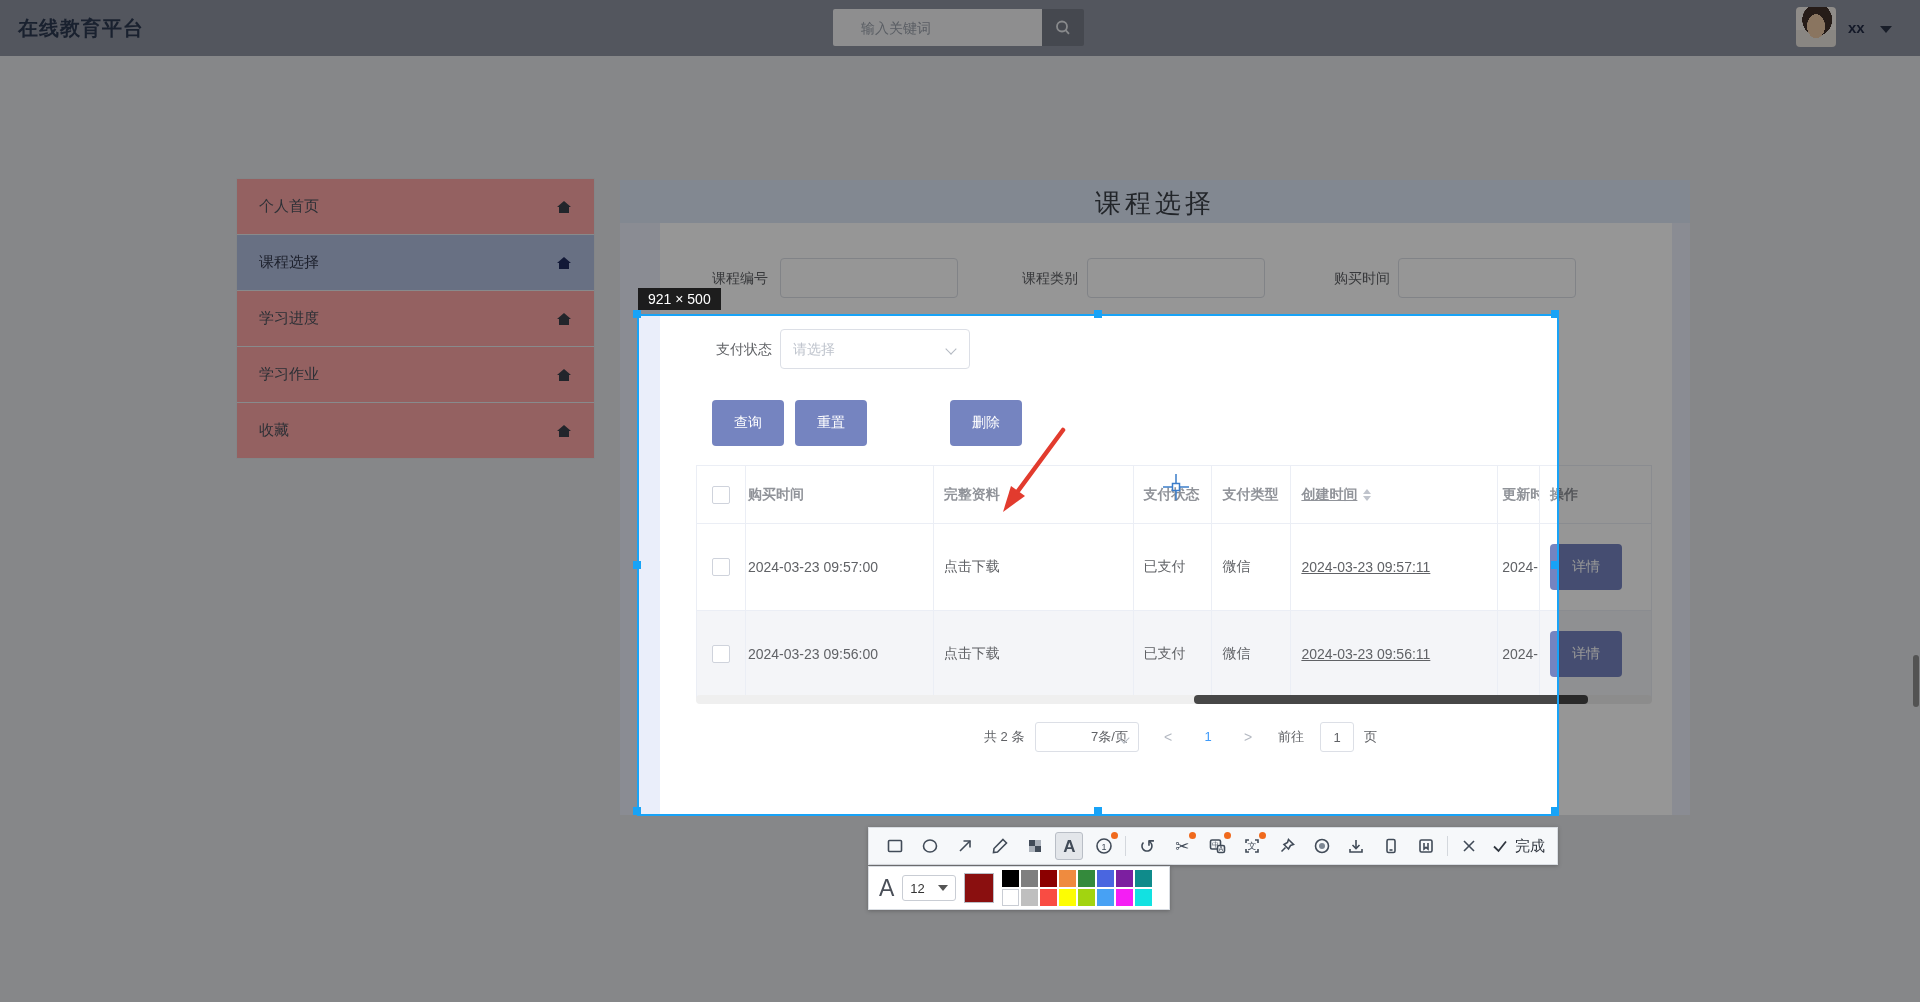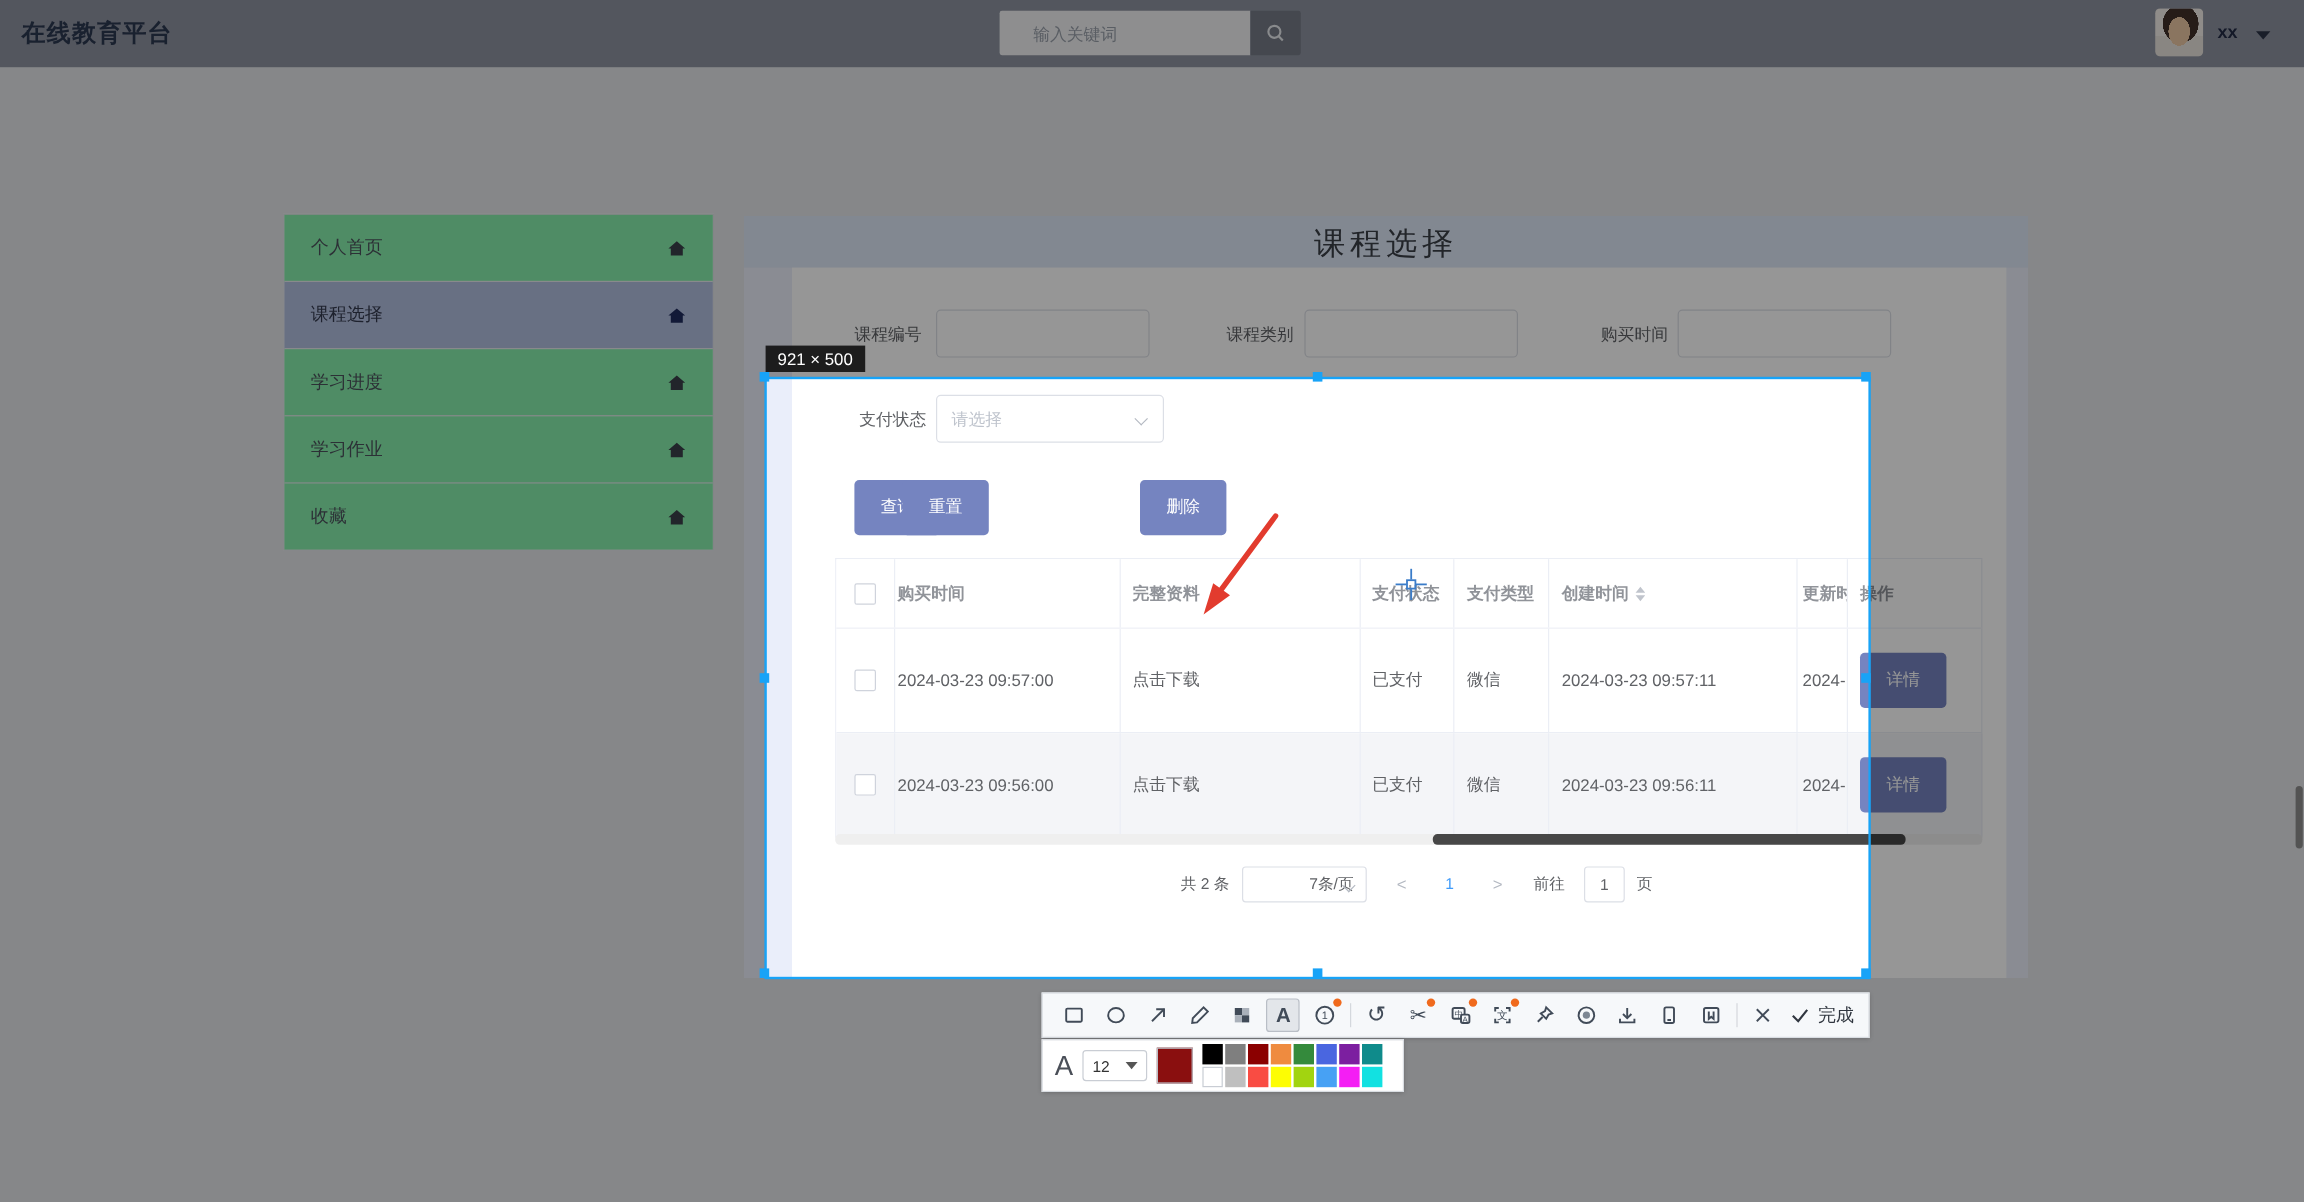--- a/index.html
+++ b/index.html
@@ -18,21 +18,21 @@
        radial-gradient(ellipse 9px 12px at 50% 48%, #eac7a3 0 99%, transparent 100%),
        radial-gradient(ellipse 15px 16px at 53% 32%, #42302a 0 99%, transparent 100%),
        linear-gradient(#f4efe9 58%, #e9e4dd 58%);}
   .uname{position:absolute;left:1848px;top:0;line-height:56px;font-size:15px;font-weight:bold;color:#222b45;}
   .uncaret{position:absolute;left:1880px;top:26px;width:0;height:0;border-left:6px solid transparent;border-right:6px solid transparent;border-top:7px solid #2b3347;}
   
   .navband{position:absolute;left:763px;top:62px;width:386px;height:38px;background:#fafafa;display:flex;align-items:center;padding-left:30px;box-sizing:border-box;gap:46px;}
   .navitem{font-size:15px;font-weight:bold;color:#49587c;white-space:nowrap;cursor:pointer;}
   
   .sidebar{position:absolute;left:236px;top:178px;width:359px;background:#fff;border:1px solid #dfe2e6;box-sizing:border-box;}
-  .sitem{height:55px;display:flex;align-items:center;justify-content:space-between;padding:0 22px;border-bottom:1px solid #e8eaee;font-size:15px;color:#4c525c;cursor:pointer;background:#86efac;}
+  .sitem{height:55px;display:flex;align-items:center;justify-content:space-between;padding:0 22px;border-bottom:1px solid #e8eaee;font-size:15px;color:#4c525c;cursor:pointer;background:#fca5a5;}
   .sitem:last-child{border-bottom:none;}
   .sitem.active{background:#b2bedf;color:#333a4e;}
   
   .wrapper{position:absolute;left:620px;top:180px;width:1070px;height:635px;background:#eaeefa;}
   .titleband{position:absolute;left:620px;top:180px;width:1070px;height:43px;background:#dde7f6;text-align:center;}
   .titleband h1{margin:0;line-height:46px;font-size:26px;font-weight:normal;color:#3a3f47;letter-spacing:4px;}
   .panel{position:absolute;left:660px;top:223px;width:1012px;height:592px;background:#fff;}
   .flabel{position:absolute;font-size:14px;color:#606266;width:70px;text-align:right;line-height:40px;top:258px;}
   .finput{position:absolute;top:258px;width:178px;height:40px;border:1px solid #dcdfe6;border-radius:4px;box-sizing:border-box;background:#fff;outline:none;font-size:14px;padding:0 10px;color:#333;}
   .paylabel{position:absolute;left:700px;top:329px;width:72px;text-align:right;font-size:14px;color:#606266;line-height:40px;}
@@ -47,21 +47,21 @@
   .trow.head{height:57px;}
   .trow.body{height:86px;}
   .trow.stripe{background:#f4f5f8;}
   .td{border-right:1px solid #ebeef5;box-sizing:border-box;display:flex;align-items:center;font-size:14px;color:#606266;padding-left:10px;overflow:hidden;white-space:nowrap;}
   .head .td{color:#909399;font-weight:bold;}
   .c0{width:49px;justify-content:center;padding-left:0;}
   .c1{width:188px;}
   .c2{width:200px;}
   .c3{width:79px;}
   .c4{width:79px;}
-  .c5{width:207px;}
+  .c5{width:207px;text-decoration:underline;}
   .c6{width:42px;padding-left:4px;}
   .c7{width:112px;}
   .clipL{margin-left:-8px;}
   .cb{width:16px;height:16px;border:1px solid #cfd3dc;border-radius:2px;background:#fff;cursor:pointer;}
   .sort{display:inline-flex;flex-direction:column;margin-left:6px;gap:2px;}
   .sort i{width:0;height:0;border-left:4px solid transparent;border-right:4px solid transparent;}
   .sort .up{border-bottom:5px solid #c0c4cc;}
   .sort .dn{border-top:5px solid #c0c4cc;}
   .detail-btn{width:72px;height:46px;background:#7584c0;color:#fff;border:none;border-radius:4px;font-size:14px;cursor:pointer;font-family:Liberation Serif, serif;}
   .hscroll{position:absolute;left:696px;top:695px;width:956px;height:9px;background:#efefef;border-radius:4px;}
@@ -173,21 +173,21 @@
   <span class="flabel" style="left:1320px;">购买时间</span>
   <input class="finput" style="left: 1398px;">
 
   <span class="paylabel">支付状态</span>
   <div class="payselect">
     <div class="ph">请选择</div>
     <i class="chev"></i>
   </div>
 
   <button class="btn" style="left:712px;">查询</button>
-  <button class="btn" style="left:752px;">重置</button>
+  <button class="btn" style="left:795px;">重置</button>
   <button class="btn" style="left:950px;">删除</button>
 
   <div class="tbl">
     <div class="trow head">
       <div class="td c0">
           <span class="cb"></span>
         </div>
       <div class="td c1">
           <span class="clipL">购买时间</span>
         </div>

